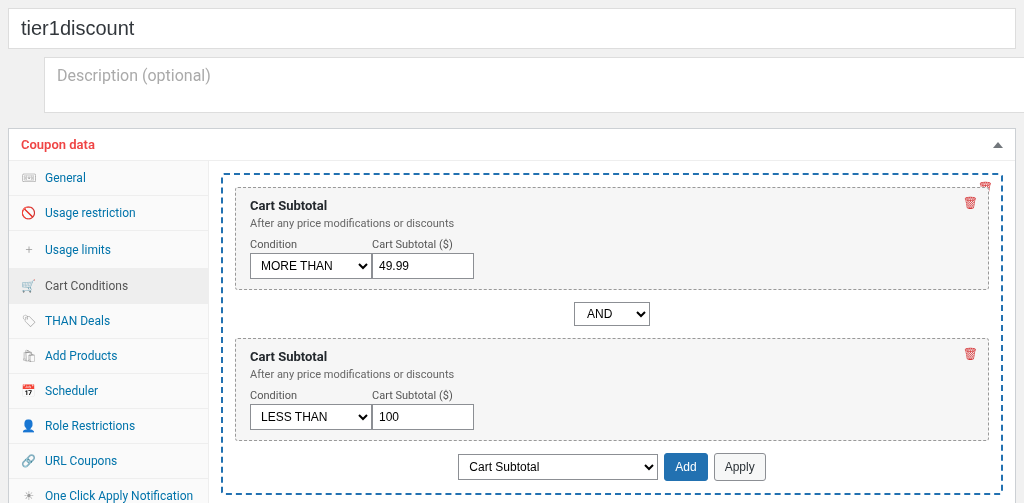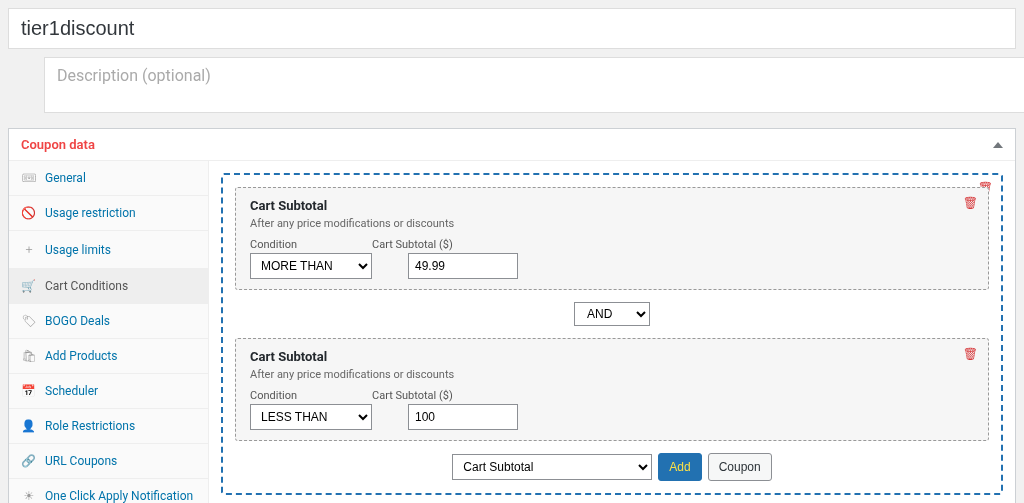--- a/index.html
+++ b/index.html
@@ -28,28 +28,28 @@
 
 .condition { border: 1px dashed #999; background: #f6f6f6; border-radius: 3px; padding: 10px 14px; position: relative; }
 .condition-trash { position: absolute; top: 8px; right: 10px; color: #d63638; cursor: pointer; font-size: 12px; }
 .condition h4 { font-size: 13px; font-weight: bold; color: #23282d; margin-bottom: 4px; }
 .condition .sub { font-size: 11px; color: #666; margin-bottom: 8px; }
 .field-row { display: flex; }
 .field { display: flex; flex-direction: column; }
 .field label { font-size: 11px; color: #555; margin-bottom: 2px; }
 .field select, .field input { height: 26px; padding: 2px 6px; border: 1px solid #8c8f94; background: #fff; font-size: 12px; }
 .field select { width: 122px; }
-.field input { width: 110px; margin-left: 36px; }
+.field input { width: 102px; }
 
 .logic-row { display: flex; justify-content: center; margin: 12px 0; }
 .logic-select { height: 24px; padding: 2px 20px 2px 8px; border: 1px solid #8c8f94; background: #fff; font-size: 12px; }
 
 .add-row { display: flex; justify-content: center; gap: 6px; margin-top: 12px; align-items: center; }
 .add-row select { height: 26px; padding: 2px 6px; border: 1px solid #8c8f94; background: #fff; font-size: 12px; width: 200px; }
-.btn { height: 28px; padding: 0 10px; border: 1px solid #2271b1; background: #2271b1; color: #fde047; font-size: 12px; cursor: pointer; border-radius: 3px; }
+.btn { height: 28px; padding: 0 10px; border: 1px solid #2271b1; background: #2271b1; color: #ffffff; font-size: 12px; cursor: pointer; border-radius: 3px; }
 .btn.secondary { background: #f6f7f7; color: #2c3338; border-color: #8c8f94; }
 </style>
 </head>
 <body>
 
 
 
 <input class="title-input" value="tier1discount" style="">
 <textarea class="desc-input" placeholder="Description (optional)" style=""></textarea>
 
@@ -71,21 +71,21 @@
       <li>
           <span class="ico">＋</span>
           <span>Usage limits</span>
         </li>
       <li class="active">
           <span class="ico">🛒</span>
           <span>Cart Conditions</span>
         </li>
       <li>
           <span class="ico">🏷</span>
-          <span>BOGO Deals</span>
+          <span>THAN Deals</span>
         </li>
       <li>
           <span class="ico">🛍</span>
           <span>Add Products</span>
         </li>
       <li>
           <span class="ico">📅</span>
           <span>Scheduler</span>
         </li>
       <li>
@@ -138,21 +138,21 @@
             <div class="field">
               <label>Cart Subtotal ($)</label>
               <input value="100" style="">
             </div>
           </div>
         </div>
 
         <div class="add-row">
           <select><option>Cart Subtotal</option></select>
           <button class="btn">Add</button>
-          <button class="btn secondary">Coupon</button>
+          <button class="btn secondary">Apply</button>
         </div>
       </div>
 
     </div>
   </div>
 </div>
 
 
 
 

